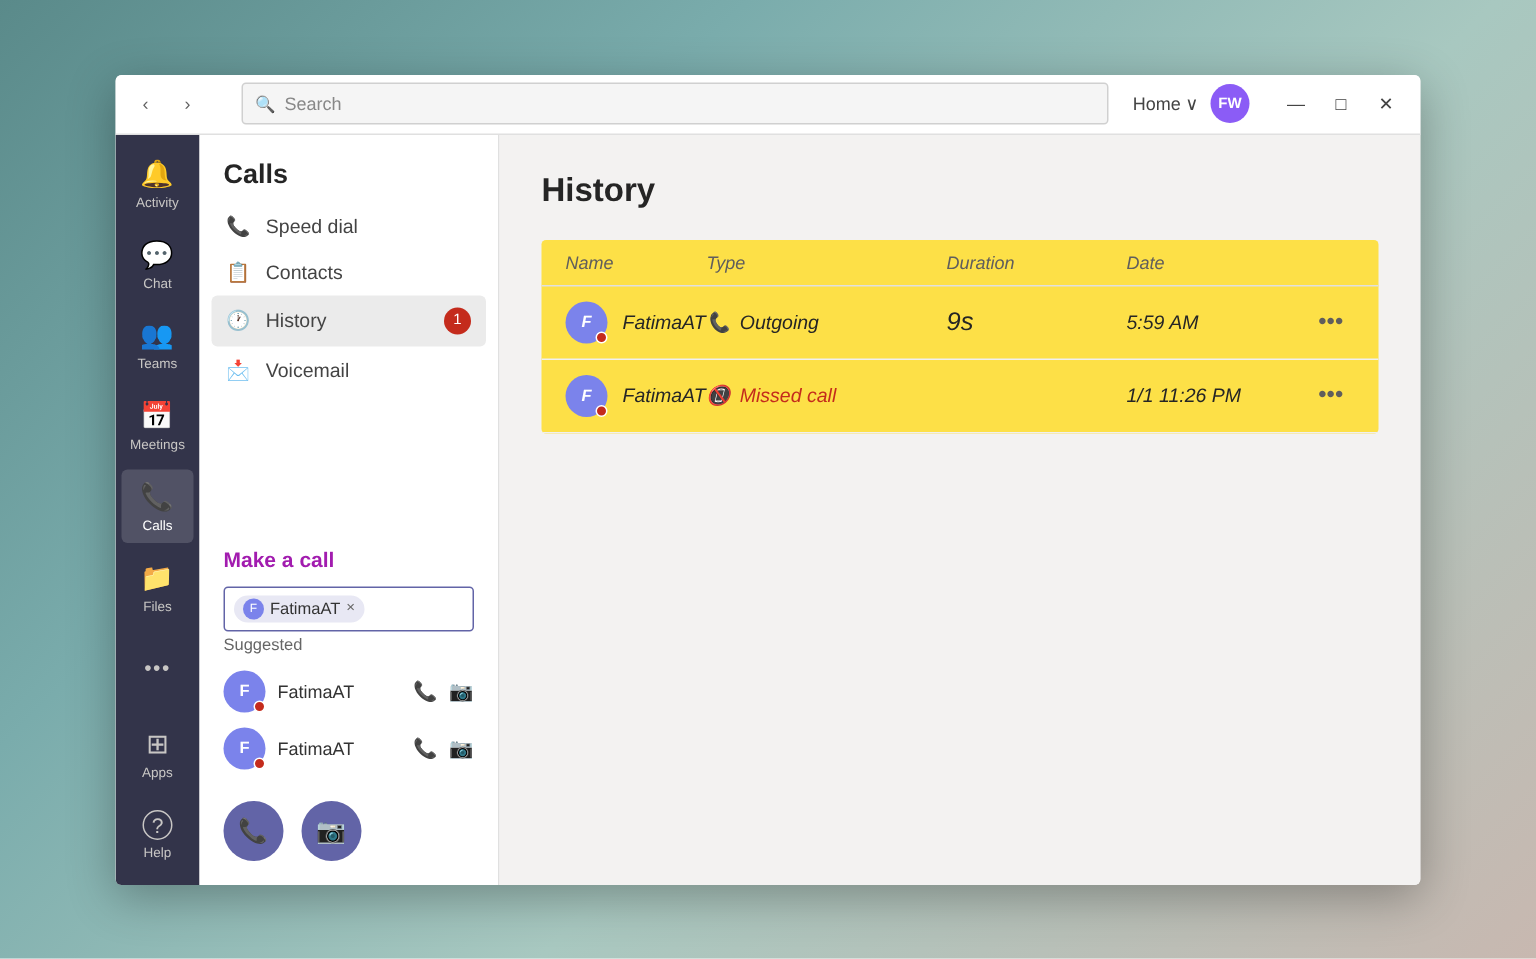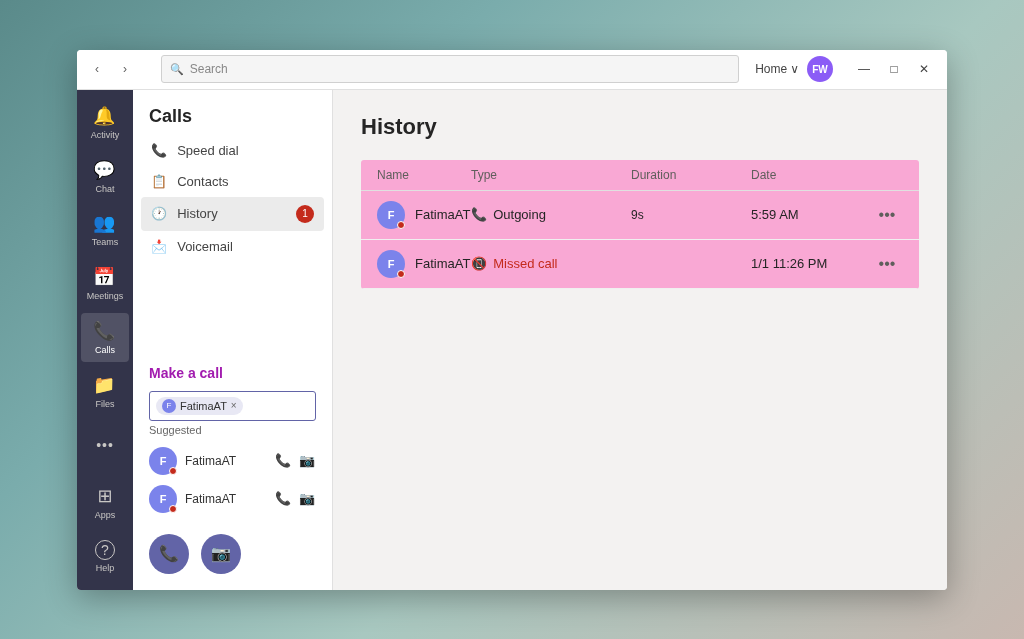--- a/index.html
+++ b/index.html
@@ -292,23 +292,24 @@
       overflow: hidden;
       padding: 24px 28px;
     }
     .page-title {
       font-size: 22px;
       font-weight: 600;
       color: #252525;
       margin-bottom: 20px;
     }
     .history-table {
-      background: #f9a8d4;
+      background: #fde047;
       border-radius: 3px;
       overflow: hidden;
+      font-style: italic;
     }
     .table-header {
       display: grid;
       grid-template-columns: 1fr 160px 120px 120px 32px;
       padding: 8px 16px;
       border-bottom: 1px solid #e0e0e0;
       font-size: 12px;
       color: #605e5c;
     }
     .table-row {
@@ -327,21 +328,21 @@
       color: #252525;
     }
     .row-type {
       display: flex;
       align-items: center;
       gap: 6px;
       font-size: 13px;
       color: #252525;
     }
     .row-type.missed { color: #c42b1c; }
-    .row-duration { font-size: 12px; color: #252525; }
+    .row-duration { font-size: 17px; color: #252525; }
     .row-date { font-size: 13px; color: #252525; }
     .row-more { font-size: 16px; color: #605e5c; cursor: pointer; text-align: center; }
     .type-icon { font-size: 13px; }
   </style>
 </head>
 <body>
 
 <div class="window">
 
   <div class="titlebar">

